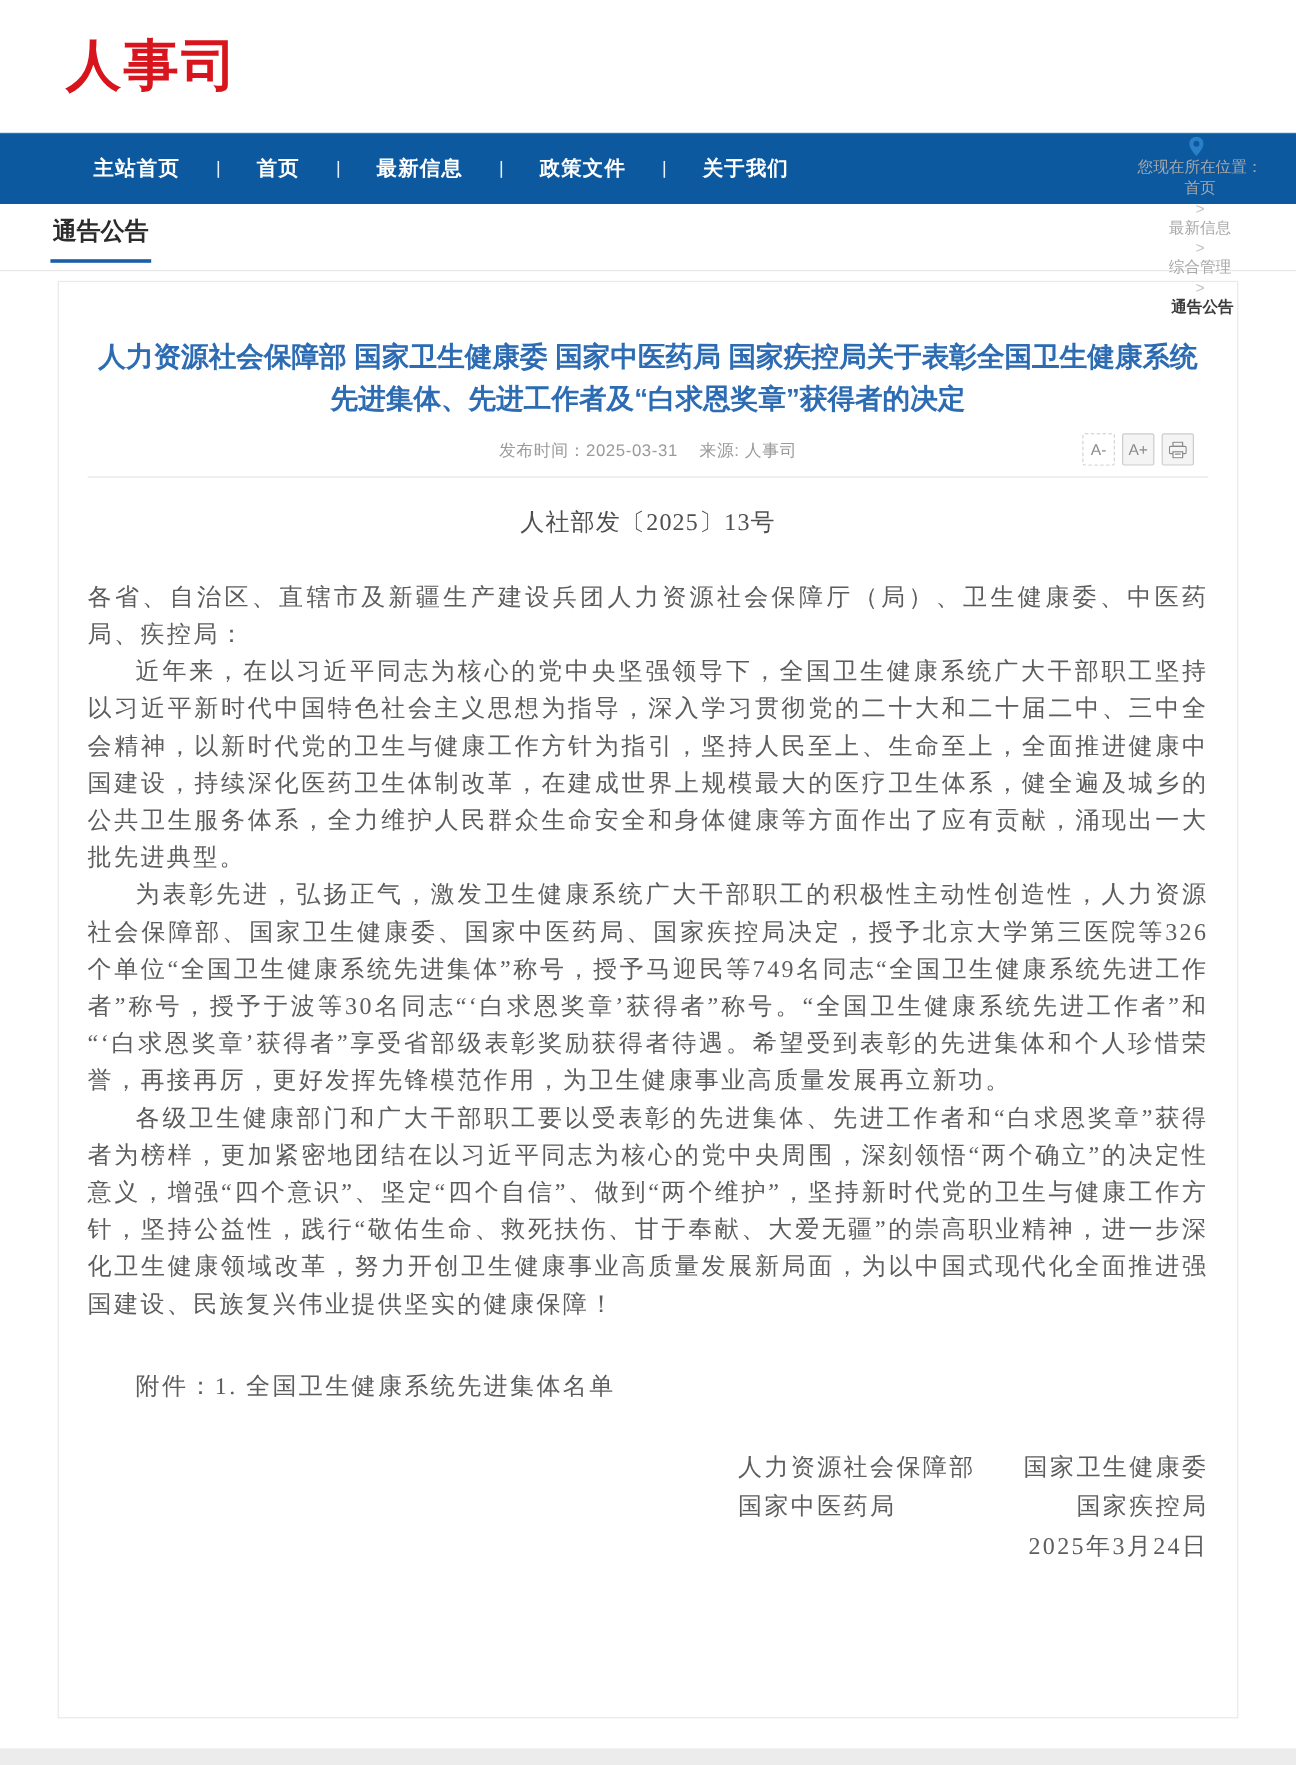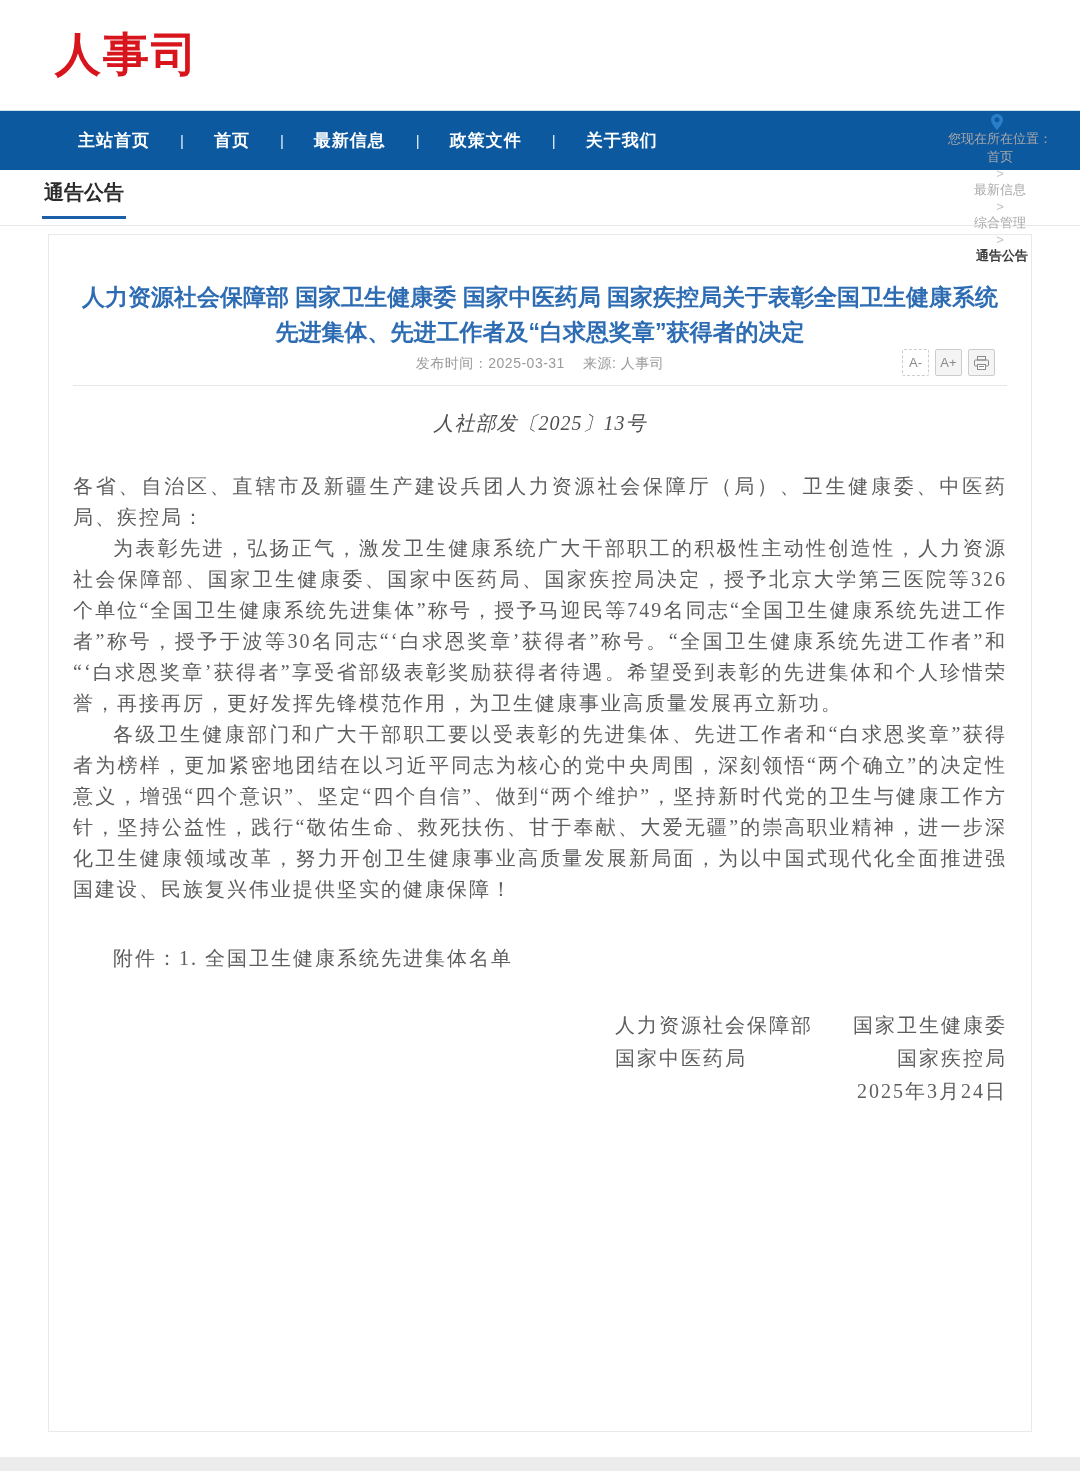--- a/index.html
+++ b/index.html
@@ -69,21 +69,21 @@
     height: 1198px;
     padding: 45px 24px 0;
     overflow: hidden;
   }
   .article-title {
     max-width: 950px; margin: 0 auto;
     text-align: center;
     font-size: 23px; font-weight: 600;
     color: #2d6cb3; line-height: 1.5;
   }
-  .meta-row { position: relative; margin-top: 0; height: 28px; }
+  .meta-row { position: relative; margin-top: 12px; height: 28px; }
   .meta {
     text-align: center; font-size: 14px; color: #9a9a9a;
     line-height: 28px; letter-spacing: 0.5px;
   }
   .meta .gap { display: inline-block; width: 18px; }
   .toolbar {
     position: absolute; right: 12px; top: 0;
     display: flex; gap: 6px;
   }
   .tool-btn {
@@ -95,21 +95,21 @@
     cursor: pointer;
     font-family: "Liberation Sans", sans-serif;
   }
   .tool-btn.dashed { background: #ffffff; border-style: dashed; }
   .divider { border: none; border-top: 1px solid #e6e6e6; margin-top: 8px; }
 
   .doc-number {
     text-align: center;
     margin-top: 24px;
     font-family: "Liberation Serif", "DejaVu Serif", serif;
-    font-size: 20px; color: #4f4f4f; letter-spacing: 1px; font-style: italic;
+    font-size: 20px; color: #4f4f4f; letter-spacing: 1px;
   }
 
   .doc-body {
     margin-top: 34px;
     font-family: "Liberation Serif", "DejaVu Serif", serif;
     font-size: 20px; color: #5d5d5d;
     line-height: 1.55; letter-spacing: 2px;
     text-align: justify;
   }
   .doc-body p.indent { text-indent: 2em; }
@@ -190,20 +190,21 @@
         </button>
       </div>
     </div>
 
     <hr class="divider">
 
     <div class="doc-number">人社部发〔2025〕13号</div>
 
     <div class="doc-body">
       <p>各省、自治区、直辖市及新疆生产建设兵团人力资源社会保障厅（局）、卫生健康委、中医药局、疾控局：</p>
+      <p class="indent">近年来，在以习近平同志为核心的党中央坚强领导下，全国卫生健康系统广大干部职工坚持以习近平新时代中国特色社会主义思想为指导，深入学习贯彻党的二十大和二十届二中、三中全会精神，以新时代党的卫生与健康工作方针为指引，坚持人民至上、生命至上，全面推进健康中国建设，持续深化医药卫生体制改革，在建成世界上规模最大的医疗卫生体系，健全遍及城乡的公共卫生服务体系，全力维护人民群众生命安全和身体健康等方面作出了应有贡献，涌现出一大批先进典型。</p>
       <p class="indent">为表彰先进，弘扬正气，激发卫生健康系统广大干部职工的积极性主动性创造性，人力资源社会保障部、国家卫生健康委、国家中医药局、国家疾控局决定，授予北京大学第三医院等326个单位“全国卫生健康系统先进集体”称号，授予马迎民等749名同志“全国卫生健康系统先进工作者”称号，授予于波等30名同志“‘白求恩奖章’获得者”称号。“全国卫生健康系统先进工作者”和“‘白求恩奖章’获得者”享受省部级表彰奖励获得者待遇。希望受到表彰的先进集体和个人珍惜荣誉，再接再厉，更好发挥先锋模范作用，为卫生健康事业高质量发展再立新功。</p>
       <p class="indent">各级卫生健康部门和广大干部职工要以受表彰的先进集体、先进工作者和“白求恩奖章”获得者为榜样，更加紧密地团结在以习近平同志为核心的党中央周围，深刻领悟“两个确立”的决定性意义，增强“四个意识”、坚定“四个自信”、做到“两个维护”，坚持新时代党的卫生与健康工作方针，坚持公益性，践行“敬佑生命、救死扶伤、甘于奉献、大爱无疆”的崇高职业精神，进一步深化卫生健康领域改革，努力开创卫生健康事业高质量发展新局面，为以中国式现代化全面推进强国建设、民族复兴伟业提供坚实的健康保障！</p>
 
       <div class="attachments">
         <div class="att-row">
           <span class="att-label">附件：</span><span class="att-item">1. 全国卫生健康系统先进集体名单</span>
         </div>
       </div>
 
       <div class="signature">

